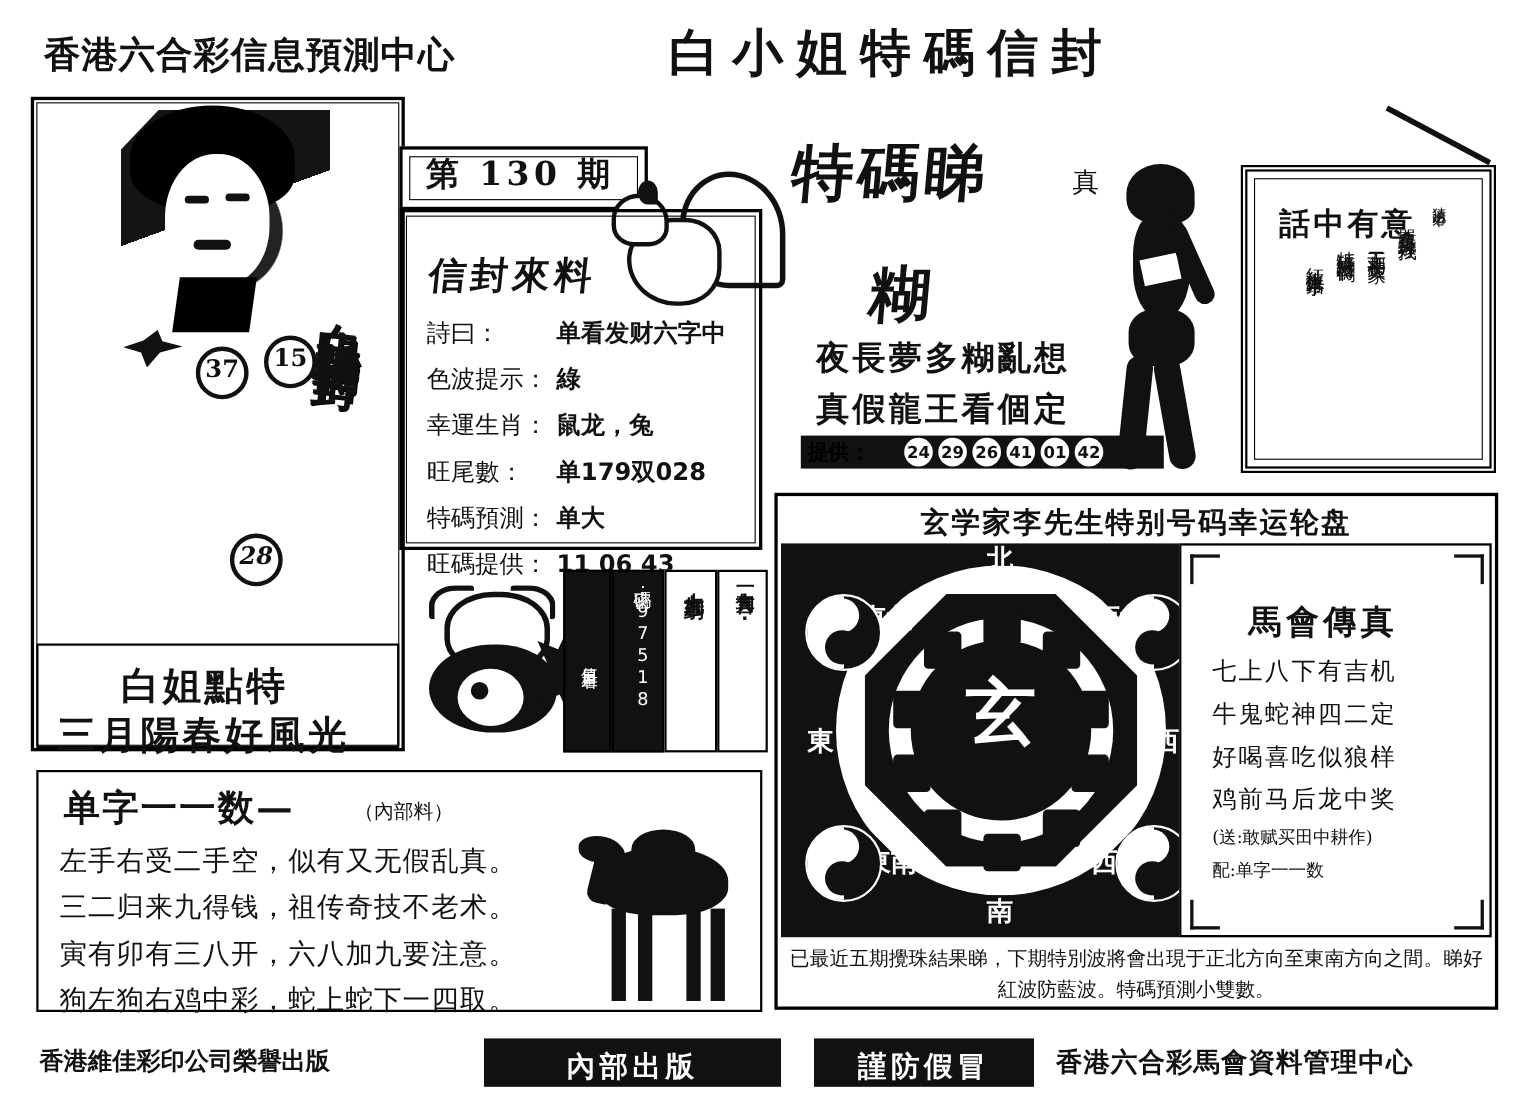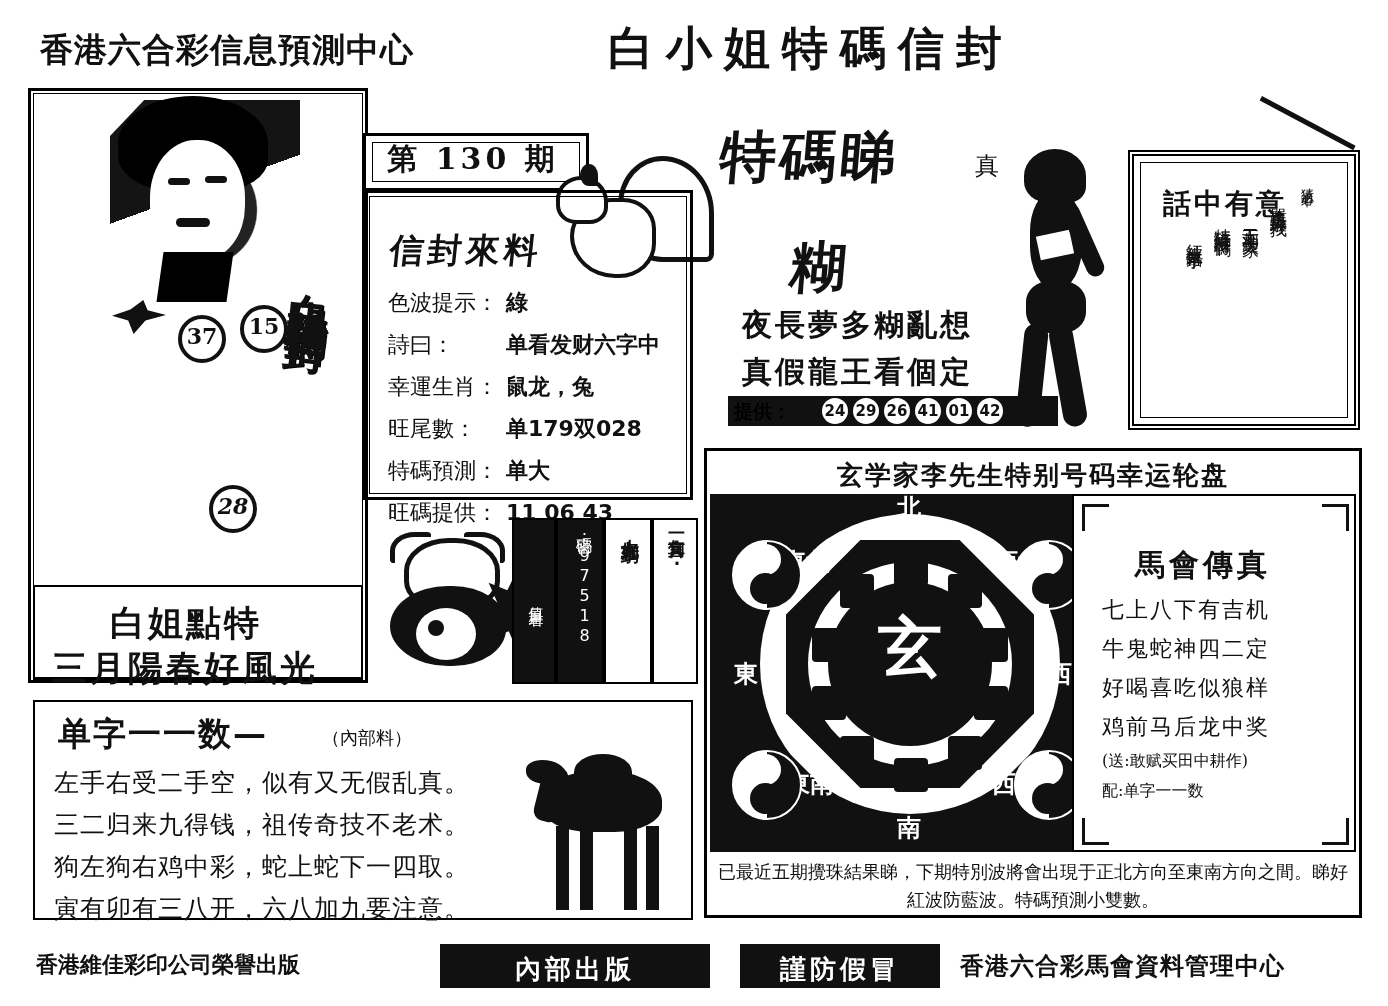--- a/index.html
+++ b/index.html
@@ -394,24 +394,24 @@
     <div class="sq-body"></div>
     <div class="sq-head"></div>
     <div class="sq-ear"></div>
   </div>
 
   <div class="frame box-info"></div>
   <div class="info-inner"></div>
   <div class="info-title">信封來料</div>
   <div class="info-list">
     <div class="info-row">
-      <span class="lbl">色波提示：</span><span class="val">綠</span>
+      <span class="lbl">詩曰：</span><span class="val">单看发财六字中</span>
     </div>
     <div class="info-row">
-      <span class="lbl">詩曰：</span><span class="val">单看发财六字中</span>
+      <span class="lbl">色波提示：</span><span class="val">綠</span>
     </div>
     <div class="info-row">
       <span class="lbl">幸運生肖：</span><span class="val">鼠龙，兔</span>
     </div>
     <div class="info-row">
       <span class="lbl">旺尾數：</span><span class="val">单179双028</span>
     </div>
     <div class="info-row">
       <span class="lbl">特碼預測：</span><span class="val">单大</span>
     </div>
@@ -441,22 +441,22 @@
 
   <div class="yijubox"></div>
   <div class="yijubox-txt">一句真言..</div>
 
   <div class="frame box-poem"></div>
   <div class="poem-title">单字一一数—</div>
   <div class="poem-sub">（內部料）</div>
   <div class="poem-lines">
     <div class="poem-line">左手右受二手空，似有又无假乱真。</div>
     <div class="poem-line">三二归来九得钱，祖传奇技不老术。</div>
+    <div class="poem-line">寅有卯有三八开，六八加九要注意。</div>
     <div class="poem-line">狗左狗右鸡中彩，蛇上蛇下一四取。</div>
-    <div class="poem-line">寅有卯有三八开，六八加九要注意。</div>
   </div>
 
   <div class="camel">
     <div class="camel-hump"></div>
     <div class="camel-body"></div>
     <div class="camel-neck"></div>
     <div class="camel-head"></div>
     <div class="camel-leg" style="left:36px;top:66px;"></div>
     <div class="camel-leg" style="left:60px;top:66px;"></div>
     <div class="camel-leg" style="left:104px;top:66px;"></div>

